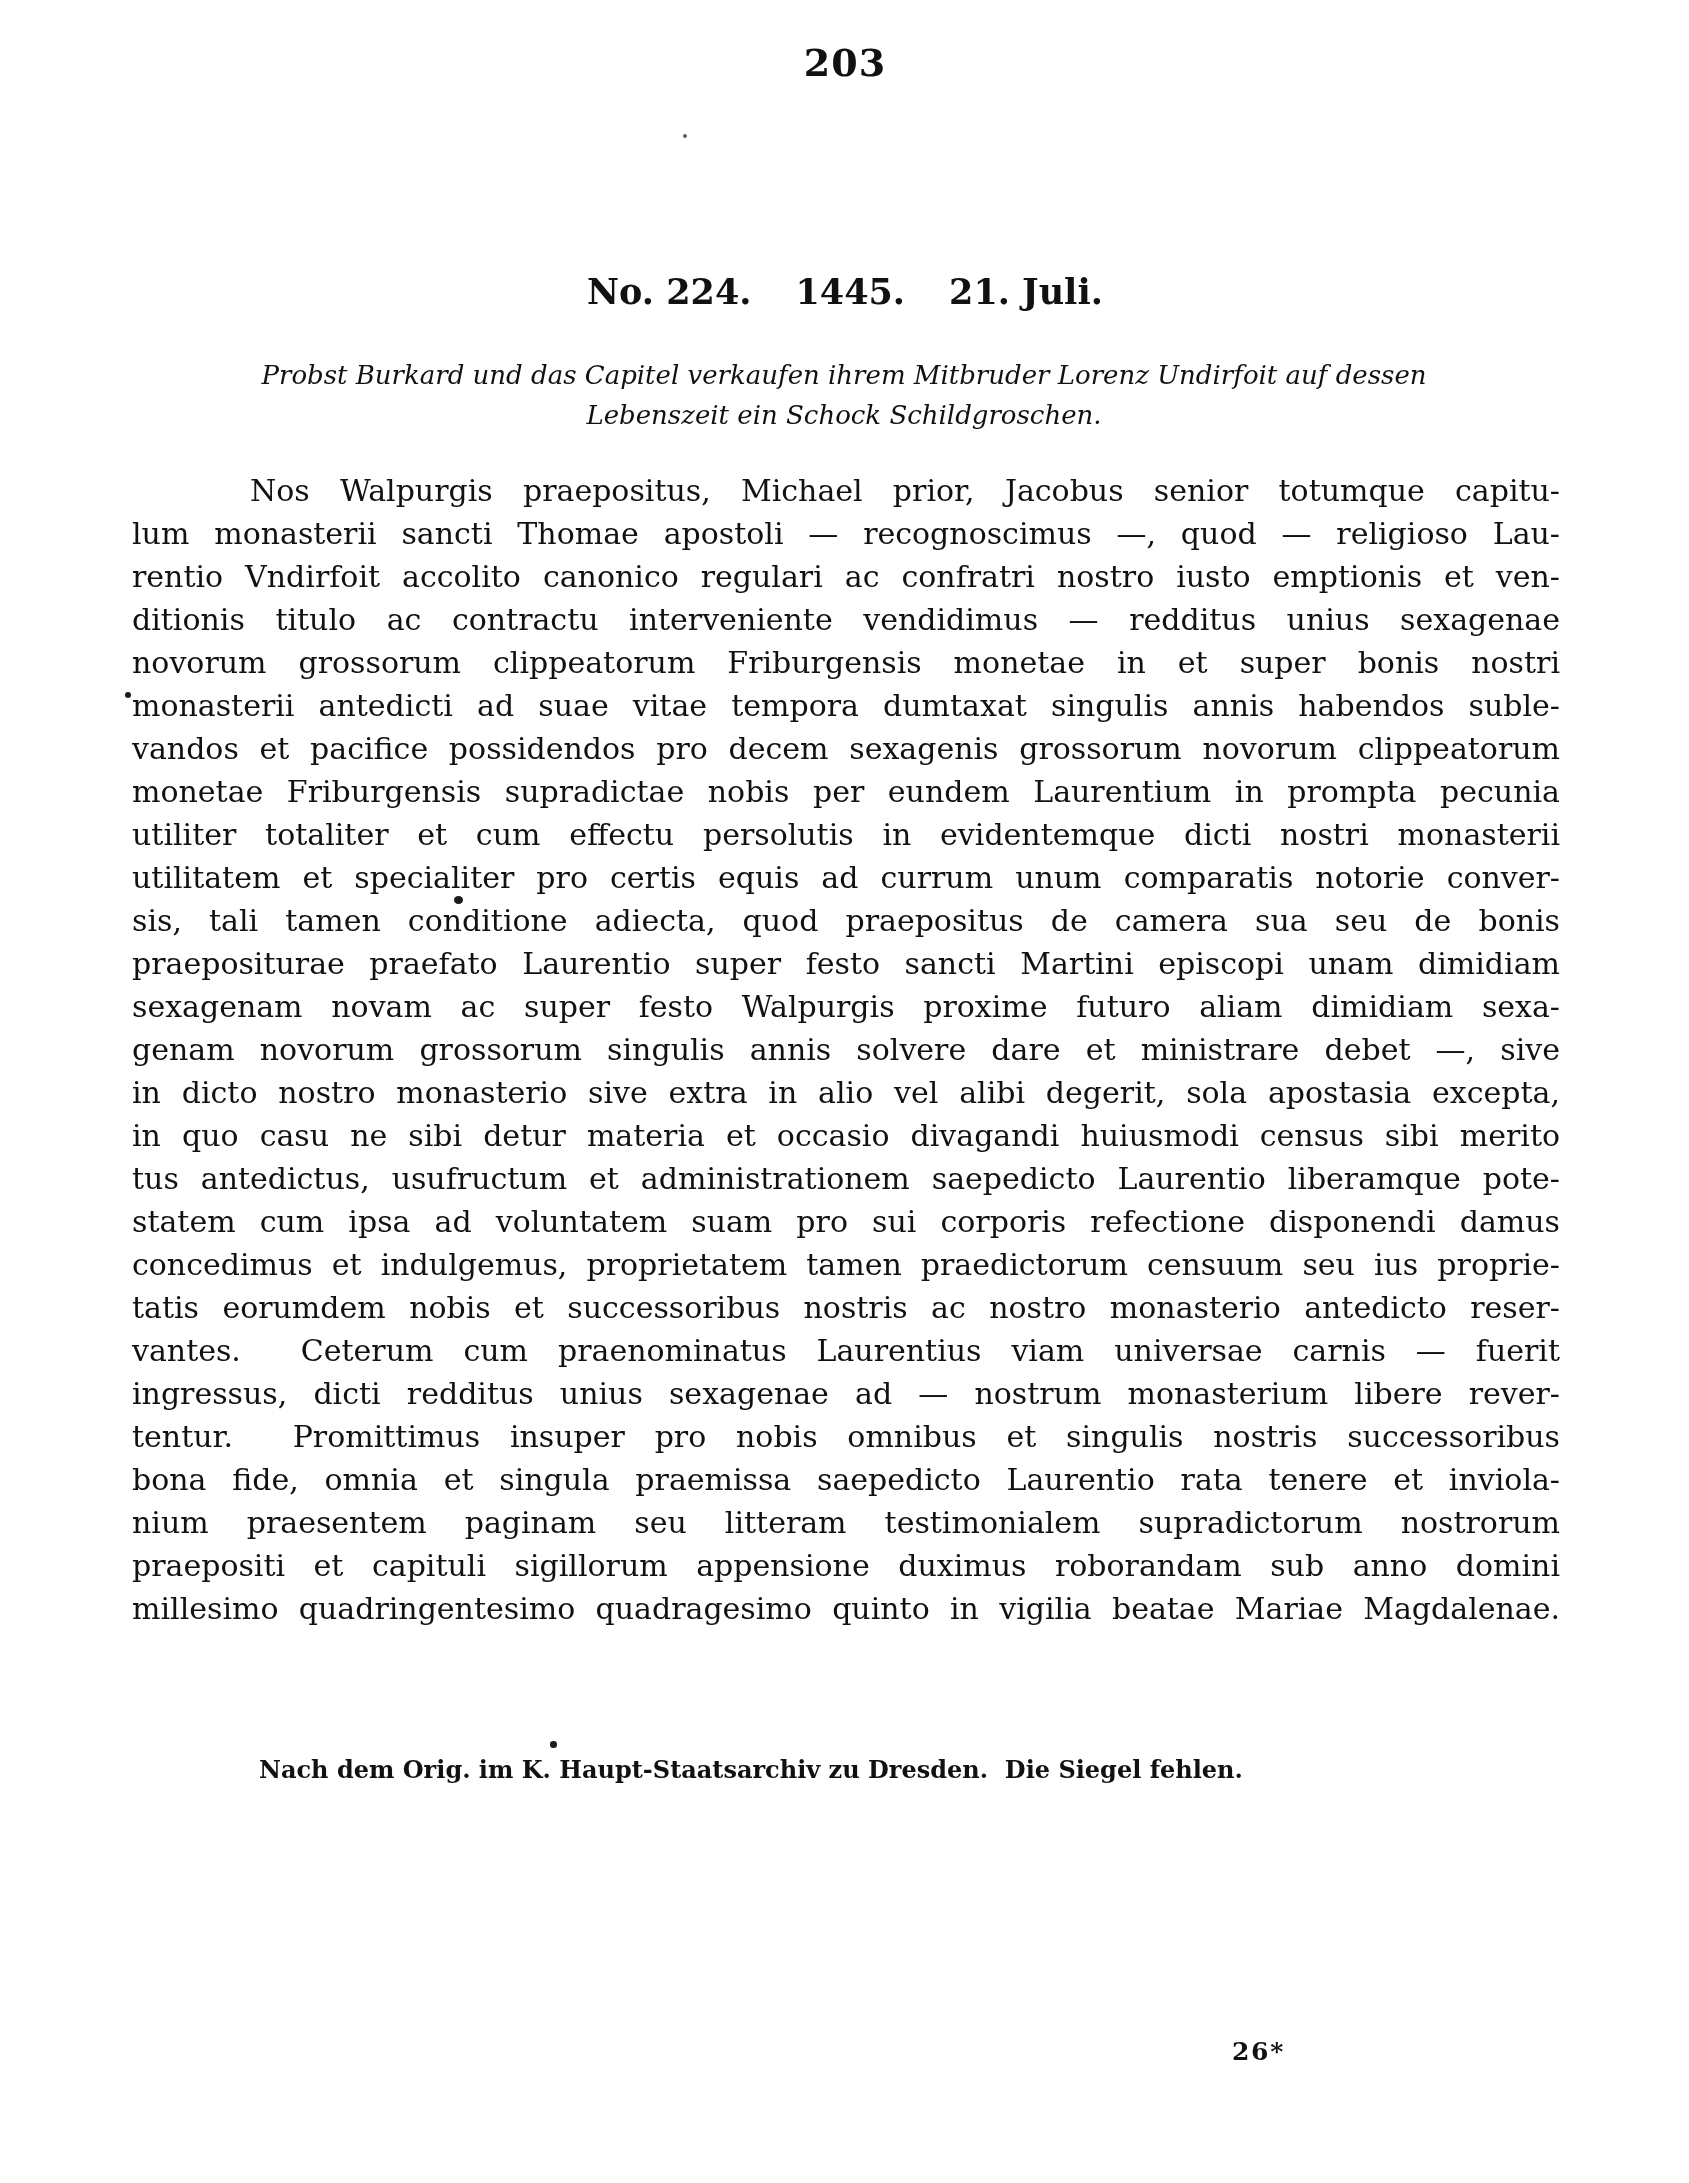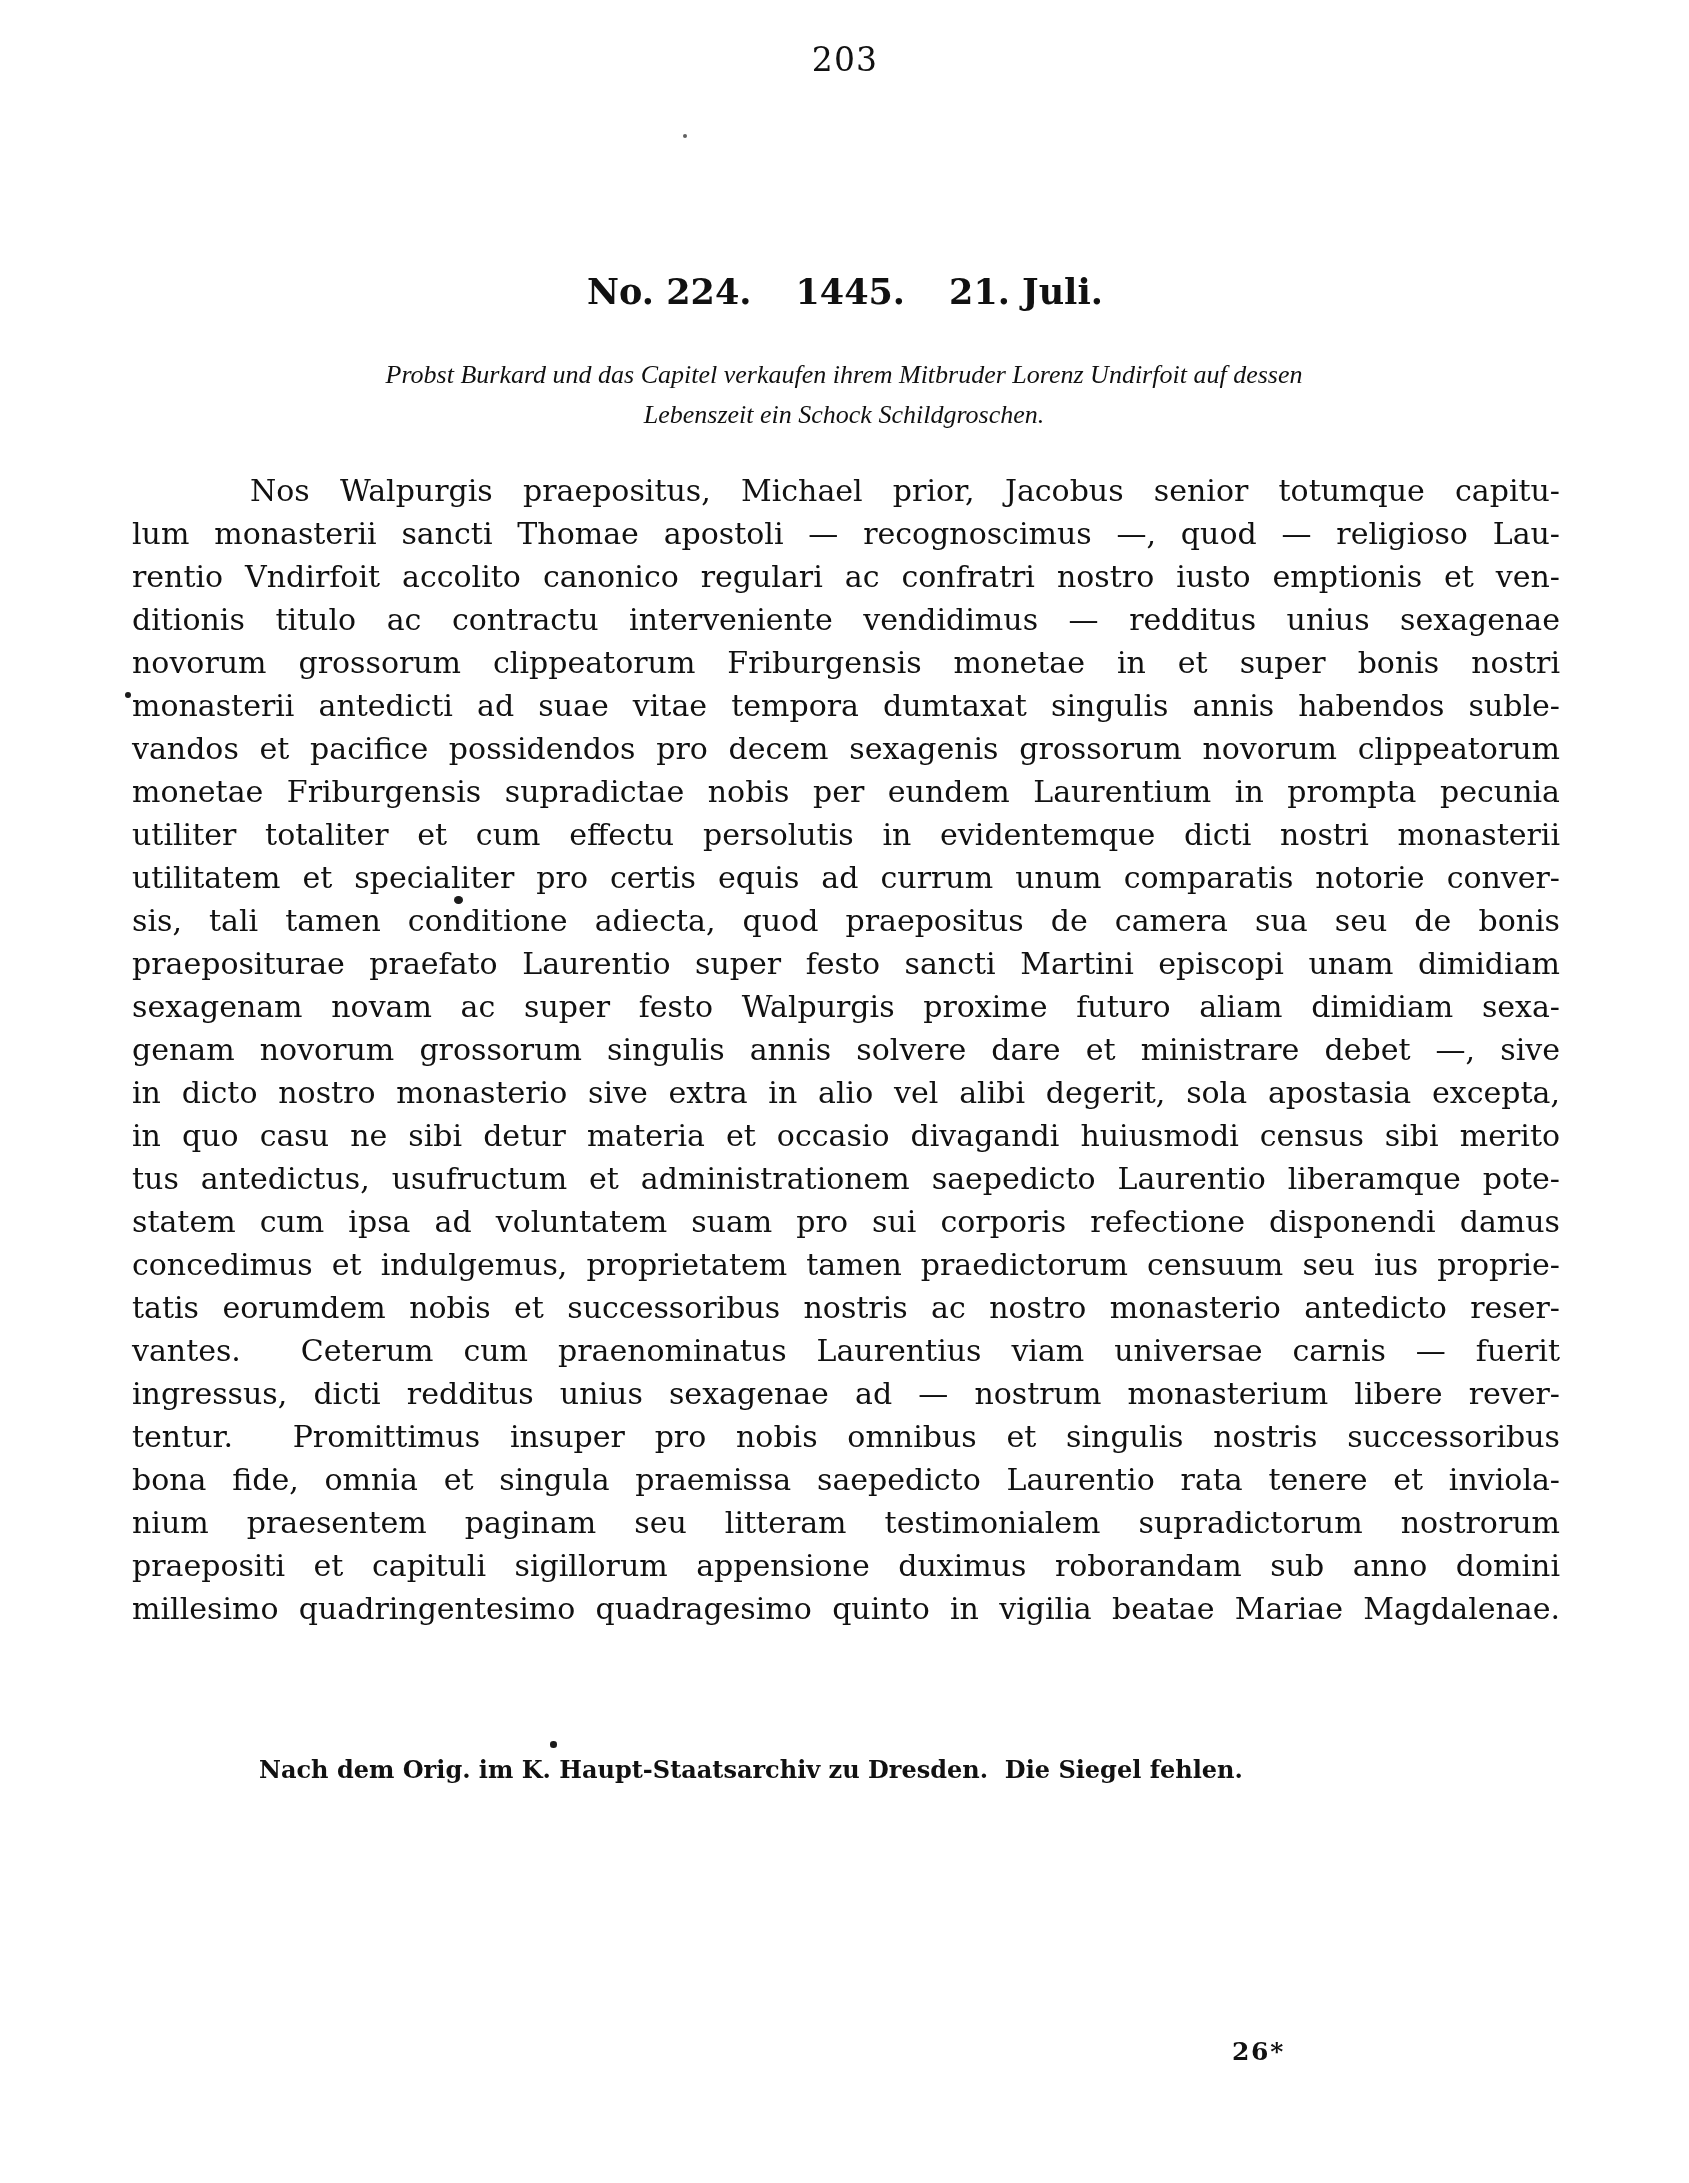--- a/index.html
+++ b/index.html
@@ -10,43 +10,42 @@
     background: #ffffff;
     color: #111111;
     font-family: "DejaVu Serif", serif;
     overflow: hidden;
   }
   .pagenum {
     position: absolute;
     top: 40px; left: 0;
     width: 100%;
     text-align: center;
-    font-size: 33px;
-    font-weight: normal;
+    font-size: 38px;
+    font-weight: bold;
     letter-spacing: 1.1px;
   }
   .heading {
     position: absolute;
     top: 271px; left: 0;
     width: 100%;
     display: flex;
     justify-content: center;
     gap: 44px;
     font-size: 35px;
     font-weight: bold;
   }
   .summary {
     position: absolute;
     top: 355px; left: 128px;
     width: 1432px;
     text-align: center;
     font-style: italic;
     font-size: 26px;
     line-height: 40px;
-    font-family: Liberation Serif, serif;
   }
   .bodytext {
     position: absolute;
     top: 469px; left: 132px;
     width: 1428px;
     font-size: 30px;
   }
   .bl {
     line-height: 43px;
     height: 43px;

